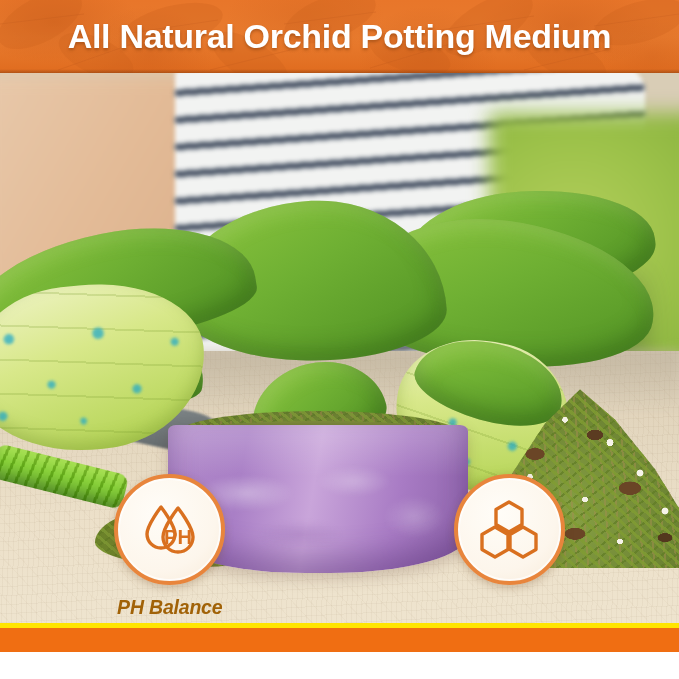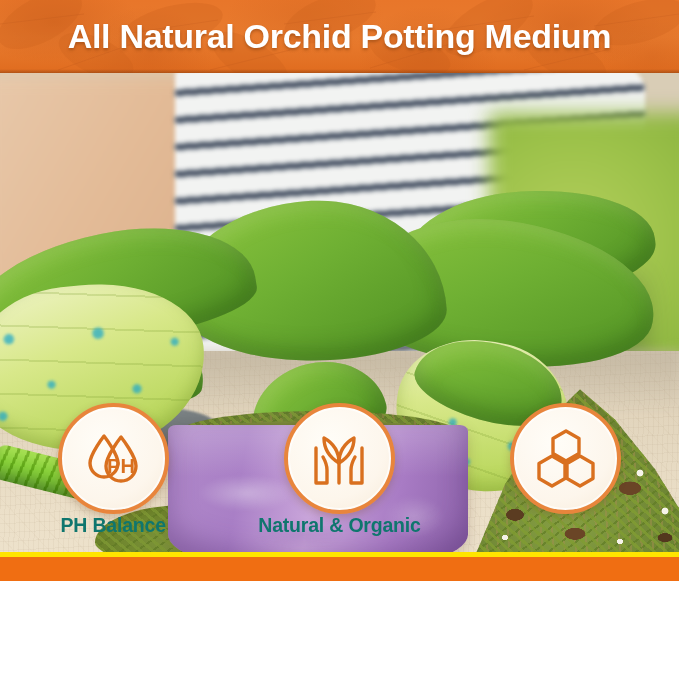--- a/index.html
+++ b/index.html
@@ -7,21 +7,21 @@
     padding: 0;
     background: #ffffff;
   }
   body {
     font-family: "Liberation Sans", sans-serif;
   }
 
   .product-card {
     position: relative;
     width: 679px;
-    height: 581px;
+    height: 652px;
     overflow: hidden;
     background: #efe3cf;
   }
 
   
   .header-banner {
     position: absolute;
     left: 0;
     top: 0;
     width: 679px;
@@ -476,26 +476,28 @@
     border: 4px solid #e8853c;
     box-shadow: 0 3px 8px rgba(110,70,30,0.28), inset 0 0 0 2px rgba(255,255,255,0.7);
     display: flex;
     align-items: center;
     justify-content: center;
   }
   .feature-badge svg {
     display: block;
   }
   .feature-label {
+    margin-top: 11px;
     font-size: 19.5px;
     font-weight: bold;
-    color: #0f766e;
+    color: #a16207;
     white-space: nowrap;
     letter-spacing: -0.2px;
     font-family: "Liberation Sans", sans-serif;
+    font-style: italic;
   }
 
   
   .stripe-yellow {
     position: absolute;
     left: 0;
     bottom: 24px;
     width: 679px;
     height: 5px;
     background: #ffe500;
@@ -602,34 +604,20 @@
             <path d="M27 13 C27 13 13 31 13 40 A14 14 0 0 0 41 40 C41 31 27 13 27 13 Z"></path>
             <path d="M44 14 C44 14 29 33 29 43 A15 15 0 0 0 59 43 C59 33 44 14 44 14 Z"></path>
           </g>
           <text x="44" y="50" text-anchor="middle" font-family="Liberation Sans, sans-serif" font-size="20" font-weight="bold" fill="#d9701f">PH</text>
         </svg>
       </div>
       <div class="feature-label">PH Balance</div>
     </div>
 
 
-    <div class="feature-item">
-      <div class="feature-badge">
-        <svg width="72" height="72" viewBox="0 0 72 72">
-          <g fill="none" stroke="#d9701f" stroke-width="3.4" stroke-linejoin="round" stroke-linecap="round">
-            <path d="M36 40 C36 28 30 20 21 15 C21 26 26 34 36 40 Z"></path>
-            <path d="M36 40 C36 28 42 20 51 15 C51 26 46 34 36 40 Z"></path>
-            <path d="M36 38 L36 60"></path>
-            <path d="M13 25 L13 60 L24 60 L24 47 C24 41 20 34 20 34"></path>
-            <path d="M59 25 L59 60 L48 60 L48 47 C48 41 52 34 52 34"></path>
-          </g>
-        </svg>
-      </div>
-      <div class="feature-label">Natural &amp; Organic</div>
-    </div>
 
     <div class="feature-item">
       <div class="feature-badge">
         <svg width="72" height="72" viewBox="0 0 72 72">
           <g fill="none" stroke="#d9701f" stroke-width="3.4" stroke-linejoin="round">
             <polygon points="36,8 49,15.5 49,30.5 36,38 23,30.5 23,15.5"></polygon>
             <polygon points="22,33 35,40.5 35,55.5 22,63 9,55.5 9,40.5"></polygon>
             <polygon points="50,33 63,40.5 63,55.5 50,63 37,55.5 37,40.5"></polygon>
           </g>
         </svg>

